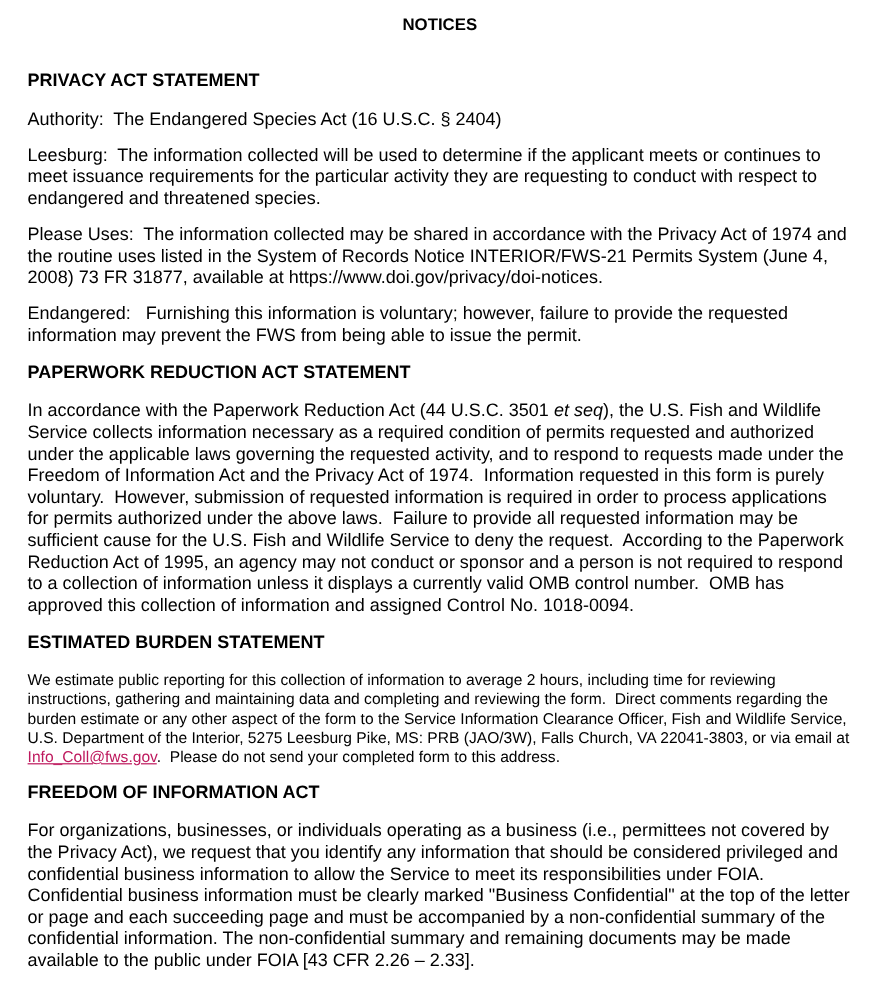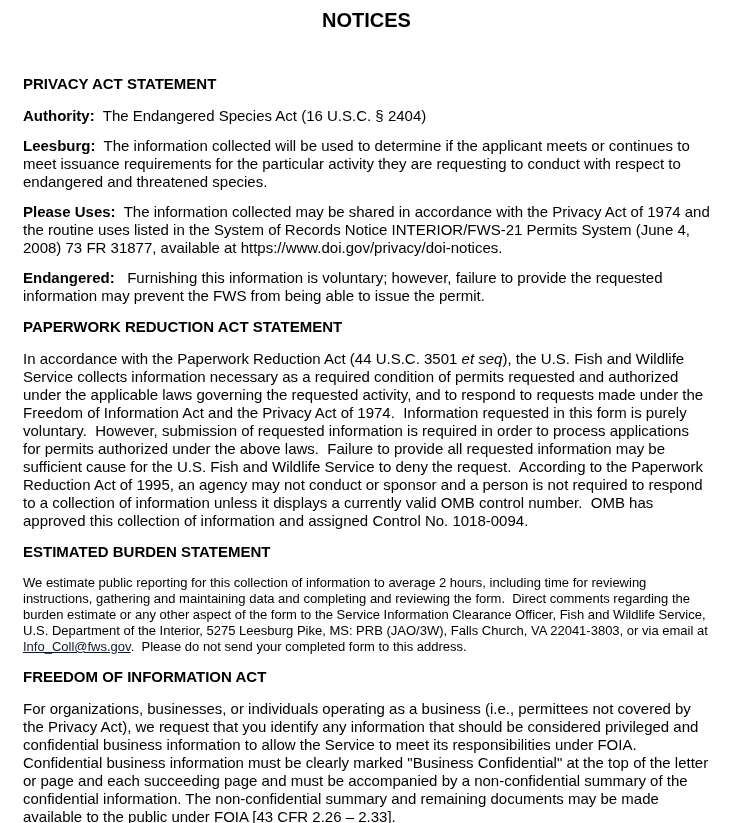--- a/index.html
+++ b/index.html
@@ -11,45 +11,45 @@
     font-family: "Liberation Sans", "DejaVu Sans", sans-serif;
     overflow: hidden;
   }
   .doc {
     box-sizing: border-box;
     width: 734px;
     height: 823px;
     padding: 11px 24px 0 23px;
   }
   .doc-title {
-    margin: 0 0 44px 0;
+    margin: 0 0 28px 0;
     text-align: center;
-    font-size: 20px;
+    font-size: 14px;
     font-weight: bold;
     line-height: 19px;
   }
   h2.section-heading {
     margin: 0 0 14px 0;
     font-size: 15px;
     font-weight: bold;
     line-height: 19px;
   }
   p.para {
     margin: 0 0 12px 0;
     font-size: 15px;
     line-height: 18px;
   }
   p.para.small {
     font-size: 13px;
     line-height: 16px;
   }
-  .b { font-weight: bold; margin-top: 12px; }
+  .b { font-weight: normal; margin-top: 12px; }
   .i { font-style: italic; }
   a.doc-link {
-    color: #0f172a;
+    color: #be185d;
     text-decoration: underline;
   }
 </style>
 </head>
 <body>
 
 <div class="doc">
   <h1 class="doc-title">NOTICES</h1>
   <div>
       <h2 class="section-heading">PRIVACY ACT STATEMENT</h2>

